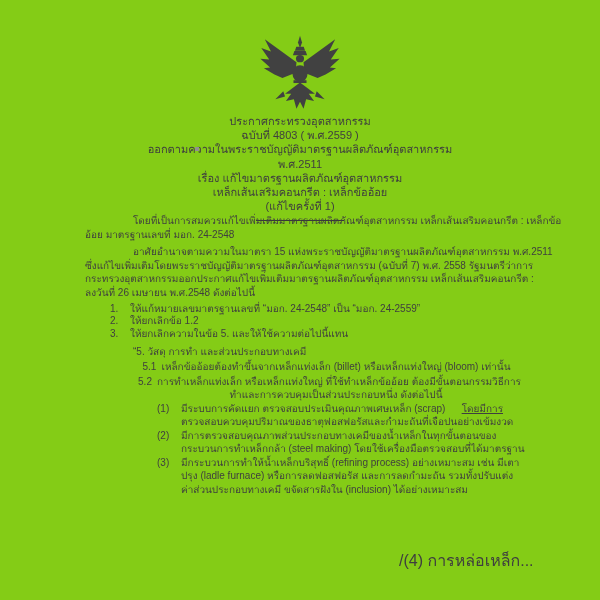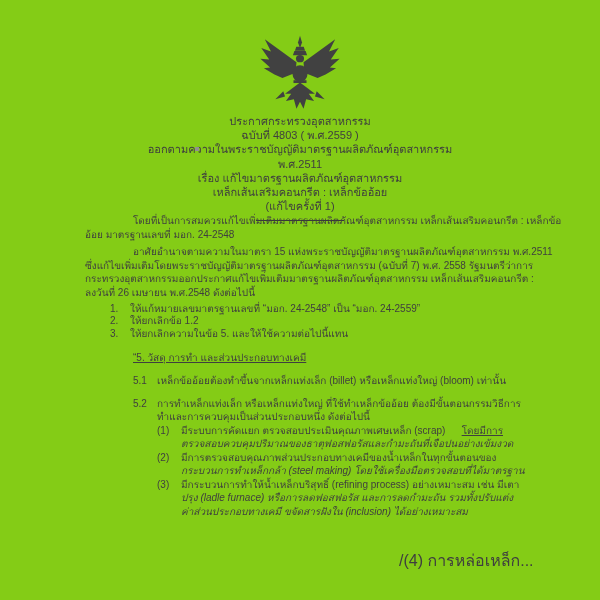--- a/index.html
+++ b/index.html
@@ -12,28 +12,28 @@
   .emblem { position:absolute; left:256px; top:35px; width:88px; height:79px; }
   .header { position:absolute; top:114px; left:0; right:0; text-align:center; font-size:11px; line-height:14.2px; }
   .divider { width:88px; border-top:1.6px solid #383838; margin:7px auto 0 auto; }
   .doc-body { position:absolute; top:214px; left:85px; width:430px; font-size:10px; line-height:13.5px; }
   .ln { white-space:nowrap; }
   .first { padding-left:48px; }
   .p2 { margin-top:4px; }
   .amend { margin-top:4px; }
   .amend .ln { line-height:12.4px; padding-left:25px; }
   .num { display:inline-block; width:20px; }
-  .clause-heading { padding-left:48px; margin-top:11px; line-height:13.8px;text-decoration:underline; }
-  .sub { margin-top:9px; }
+  .clause-heading { padding-left:48px; margin-top:5px; line-height:13.8px; }
+  .sub { margin-top:1px;text-align:center; }
   .sub-first { padding-left:48px; }
   .num2 { display:inline-block; width:24px; }
   .sub-cont { padding-left:72px; }
   .it-first { padding-left:72px; }
   .num3 { display:inline-block; width:24px; }
-  .it-cont { padding-left:96px;font-style:italic; }
+  .it-cont { padding-left:96px; }
   .flexline { display:flex; padding-right:12px; }
   .flexline .num3 { flex:0 0 24px; }
   .push { margin-left:auto;text-decoration:underline; }
   .footer { position:absolute; left:399px; top:548px; font-size:16px; }
   .artifact { position:absolute; left:195px; top:147px; width:4px; height:4px; background:#919191; }
 </style>
 </head>
 <body>
 
 <div class="page">

